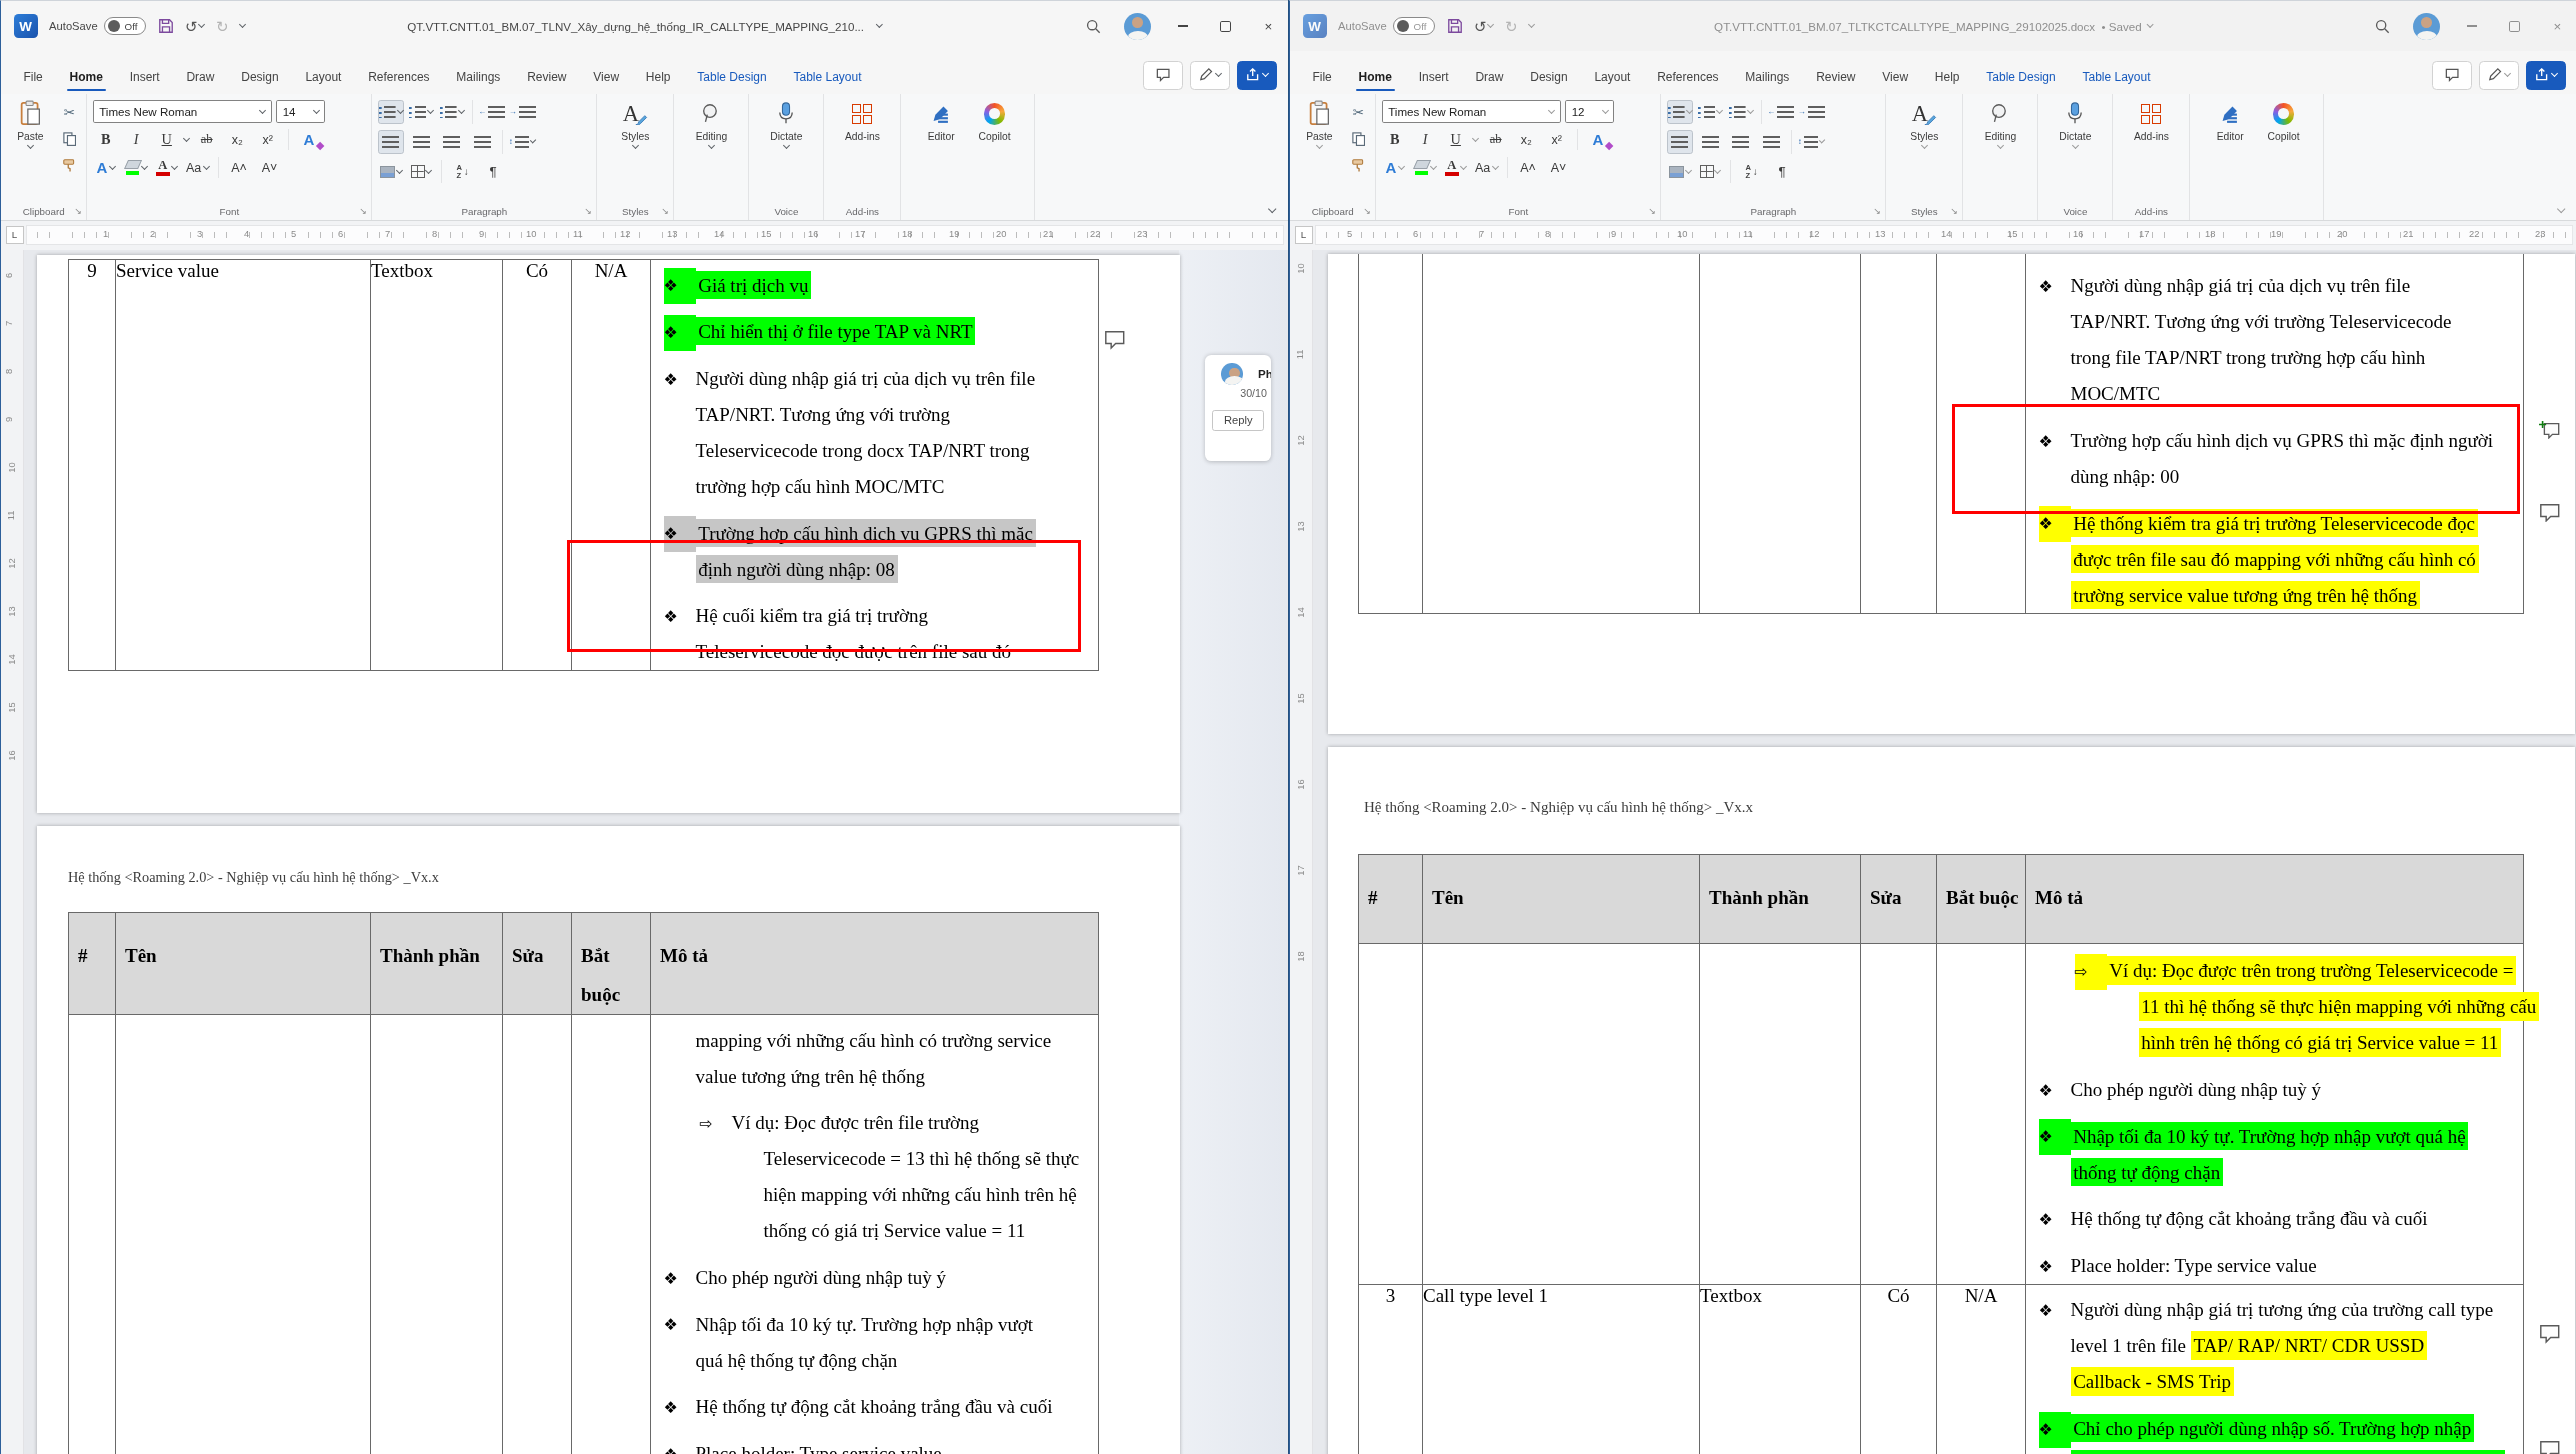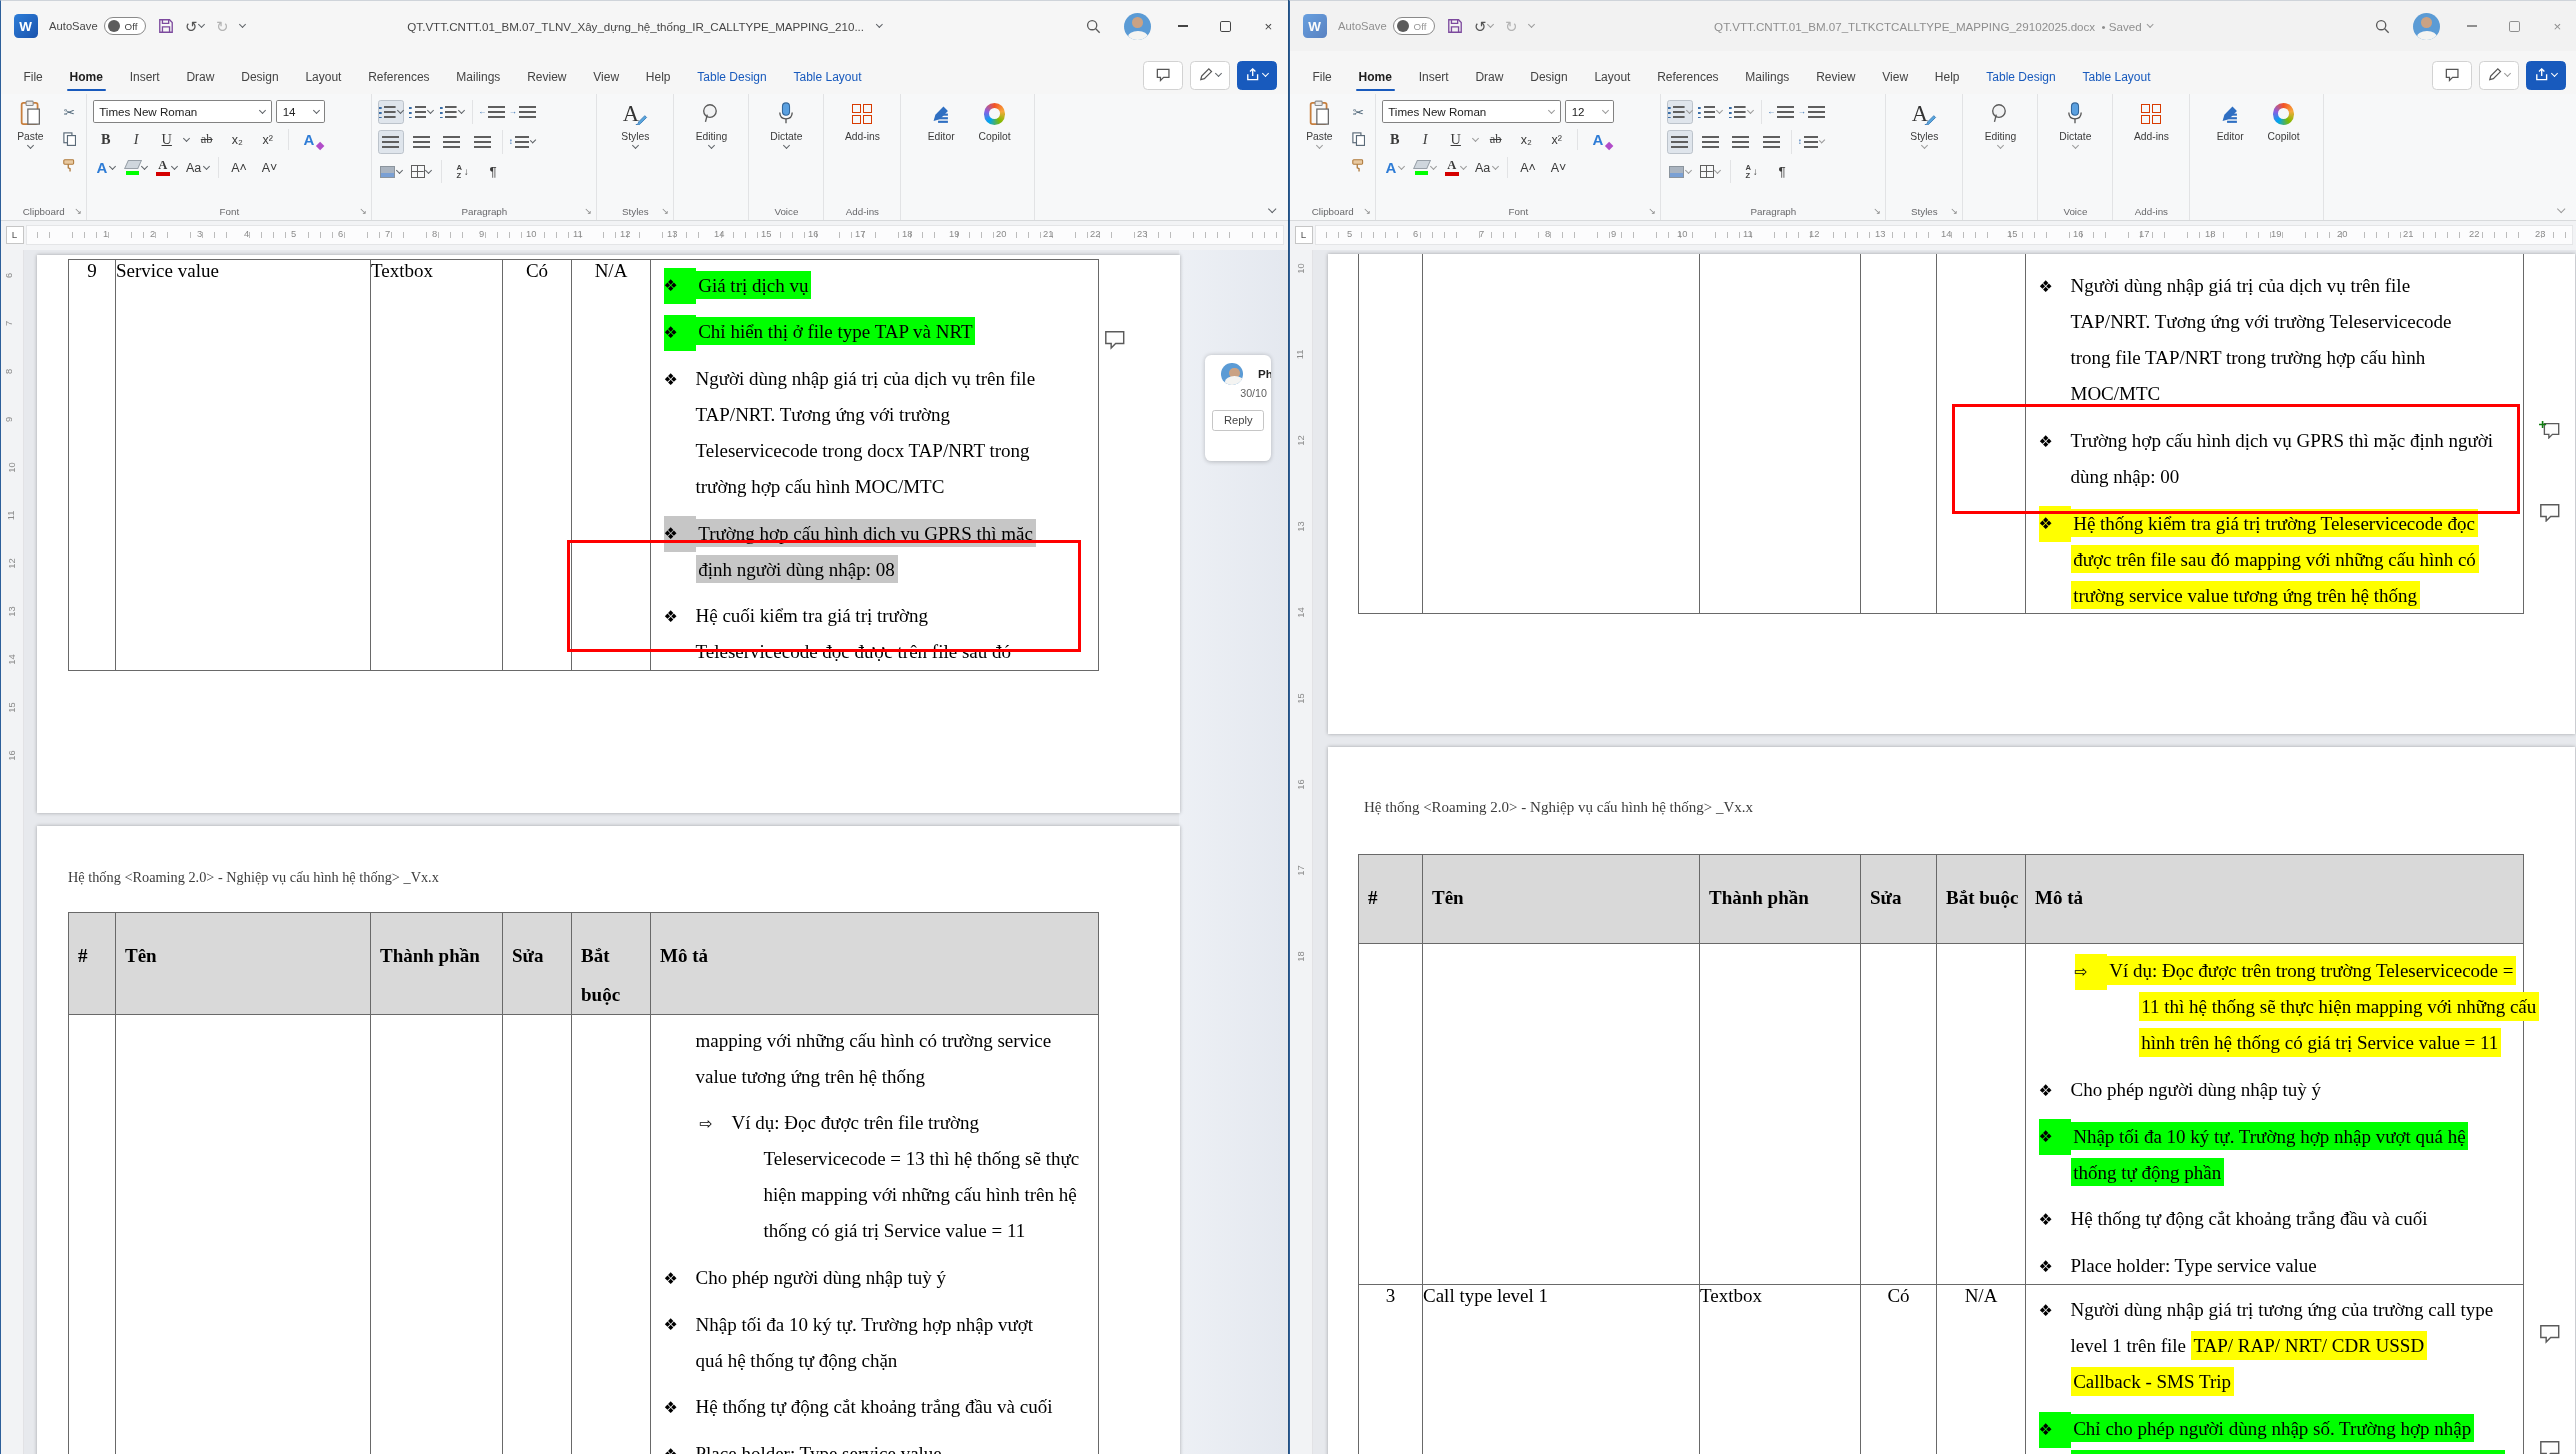--- a/index.html
+++ b/index.html
@@ -1068,21 +1068,21 @@
                 <td></td>
                 <td></td>
                 <td></td>
           <td>
                   <div class="lines" style="padding-top:9px;">
             <div class="line ind1" style="--i: 0;"><span class="marker hl-yellow">⇨</span><span class="t hl-yellow">Ví dụ: Đọc được trên trong trường Teleservicecode =</span><span class="t2"></span></div>
                     <div class="line ind2" style="--i: 1;"><span class="marker hl-yellow"></span><span class="t hl-yellow">11 thì hệ thống sẽ thực hiện mapping với những cấu</span><span class="t2"></span></div>
                     <div class="line ind2" style="--i: 2;"><span class="marker hl-yellow"></span><span class="t hl-yellow">hình trên hệ thống có giá trị Service value = 11</span><span class="t2"></span></div>
                     <div class="line ps" style="--i: 3;"><span class="marker">❖</span><span class="t">Cho phép người dùng nhập tuỳ ý</span><span class="t2"></span></div>
                     <div class="line ps" style="--i: 4;"><span class="marker hl-green">❖</span><span class="t hl-green">Nhập tối đa 10 ký tự. Trường hợp nhập vượt quá hệ</span><span class="t2"></span></div>
-                    <div class="line" style="--i: 5;"><span class="marker hl-green"></span><span class="t hl-green">thống tự động phần</span><span class="t2"></span></div>
+                    <div class="line" style="--i: 5;"><span class="marker hl-green"></span><span class="t hl-green">thống tự động chặn</span><span class="t2"></span></div>
                     <div class="line ps" style="--i: 6;"><span class="marker">❖</span><span class="t">Hệ thống tự động cắt khoảng trắng đầu và cuối</span><span class="t2"></span></div>
                     <div class="line ps" style="--i: 7;"><span class="marker">❖</span><span class="t">Place holder: Type service value</span><span class="t2"></span></div>
           </div>
                 </td>
         </tr>
         <tr style="height:268px;">
           <td class="cnum">3</td>
           <td class="ctxt">Call type level 1</td>
           <td class="ctxt">Textbox</td>
           <td class="cmid">Có</td>

